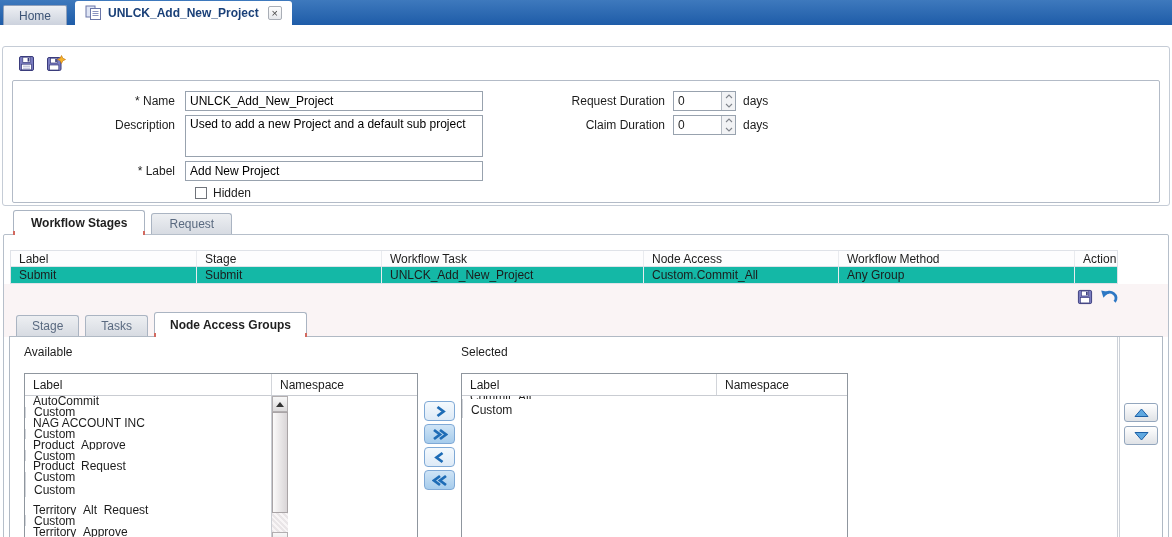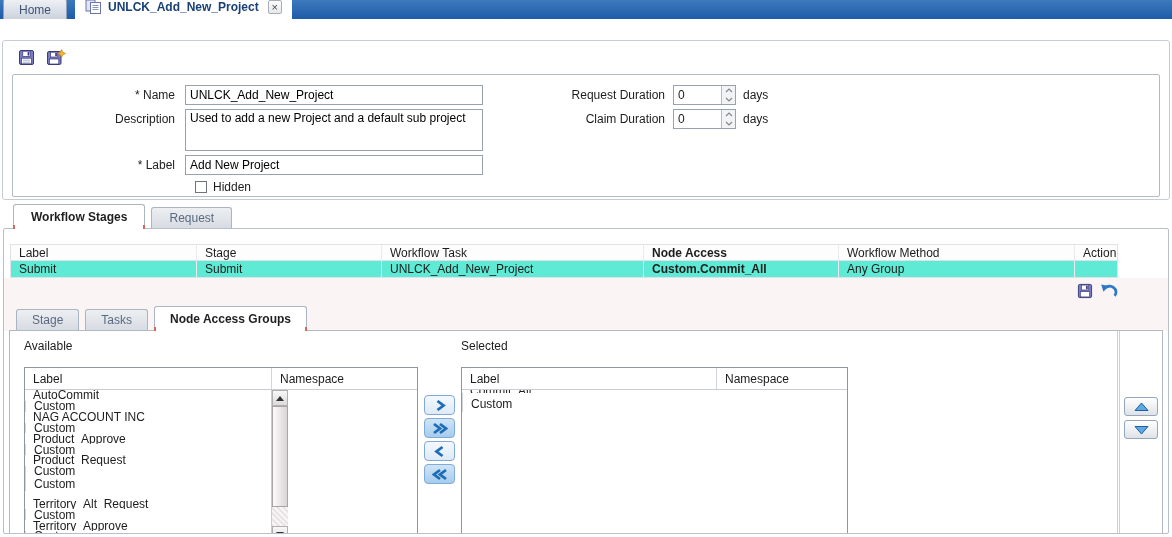--- a/index.html
+++ b/index.html
@@ -9,21 +9,21 @@
     width: 1172px; height: 537px;
     overflow: hidden;
     background: #fff;
     font-family: "Liberation Sans", sans-serif;
     font-size: 12px;
     color: #1c1c1c;
   }
 
   
   .topbar {
-    height: 19px;
+    height: 25px;
     background: linear-gradient(#3e79bd, #1e5ca8);
     display: flex; align-items: flex-end;
     padding-left: 3px;
   }
   .tab-home {
     display: flex; align-items: center;
     height: 20px; padding: 0 15px;
     background: linear-gradient(#eef0f4, #ccd2dd);
     border: 1px solid #8fa0bb; border-bottom: none;
     border-radius: 2px 2px 0 0;
@@ -101,24 +101,24 @@
     content:""; position:absolute; right:-1px; bottom:0; width:2px; height:4px; background:#d2695f;
   }
 
   
   .bottom-panel {
     margin: 0 3px; border: 1px solid #b6bfca; border-radius: 2px;
     background: #fff; height: 306px; overflow: hidden; position: relative;
   }
   .stage-table { margin: 15px 0 0 6px; width: 1108px; background: #fff; border: 1px solid #dfe2e8; }
   .st-header { display: flex; height: 16px; background: #fdfdfe; border-bottom: 1px solid #dfe2e8; }
-  .st-row { display: flex; height: 16px; background: #5eead4; justify-content: space-between; }
+  .st-row { display: flex; height: 16px; background: #14b8a6; justify-content: space-between; }
   .st-cell { padding-left: 8px; line-height: 16px; border-right: 1px solid #e9ebef; overflow: hidden; white-space: nowrap; cursor: default; }
   .w-label { width: 186px; } .w-stage { width: 185px; } .w-task { width: 262px; }
-  .w-naccess { width: 195px; font-weight: bold; } .w-method { width: 236px; } .w-action { width: 42px; border-right: none; }
+  .w-naccess { width: 195px; } .w-method { width: 236px; } .w-action { width: 42px; border-right: none; }
 
   .filler { height: 26px; background: #faf4f5; display: flex; justify-content: flex-end; align-items: center; gap: 6px; padding-right: 50px; }
   .iconbtn { width: 18px; height: 18px; display: flex; align-items: center; justify-content: center; cursor: default; }
 
   .subtab-strip { background: #faf4f5; }
   .tabstrip2 { display: flex; align-items: flex-end; margin: 0 0 -1px 12px; height: 27px; position: relative; z-index: 2; }
   .t2 {
     height: 21px; padding: 0 15px; display: flex; align-items: center;
     background: linear-gradient(#edeff2, #d7dbe2);
     border: 1px solid #aab4c2; border-bottom: none;

